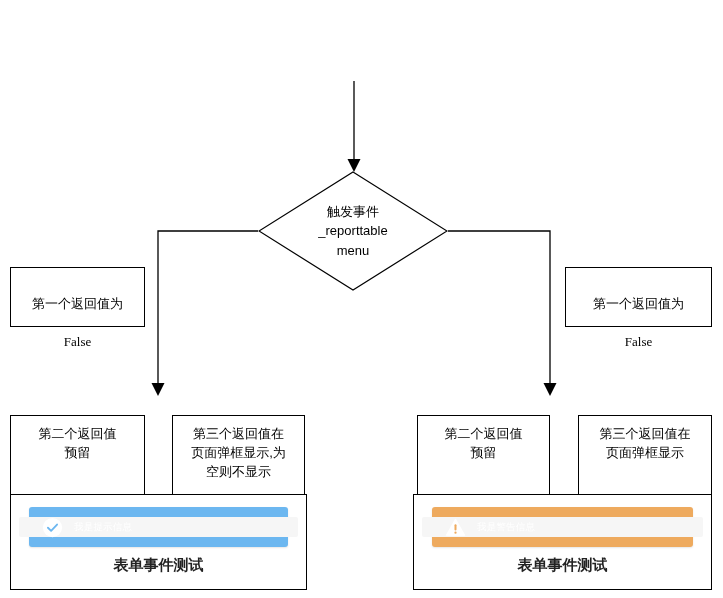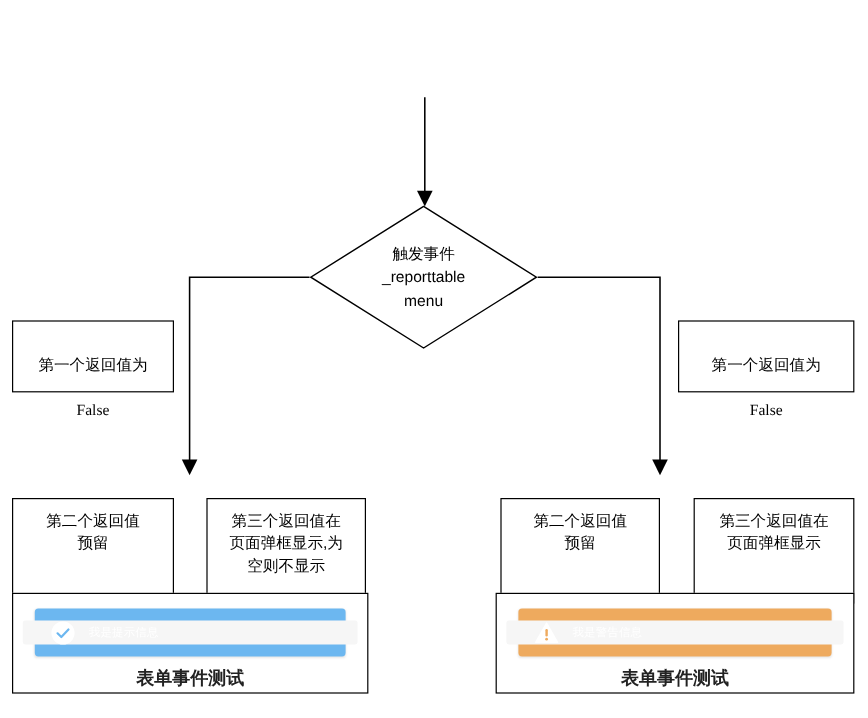--- a/index.html
+++ b/index.html
@@ -108,21 +108,21 @@
   }
   .conn polygon { fill: #000000; }
 
   
   .panel {
     position: absolute;
     box-sizing: border-box;
     border: 1px solid #000000;
     background: #ffffff;
     top: 494px;
-    height: 84px;
+    height: 96px;
   }
   .panel.left  { left: 10px;  width: 297px; }
   .panel.right { left: 413px; width: 299px; }
 
   .panel-inner {
     position: relative;
     width: 100%;
     height: 100%;
     padding: 12px 8px 0 8px;
     box-sizing: border-box;

